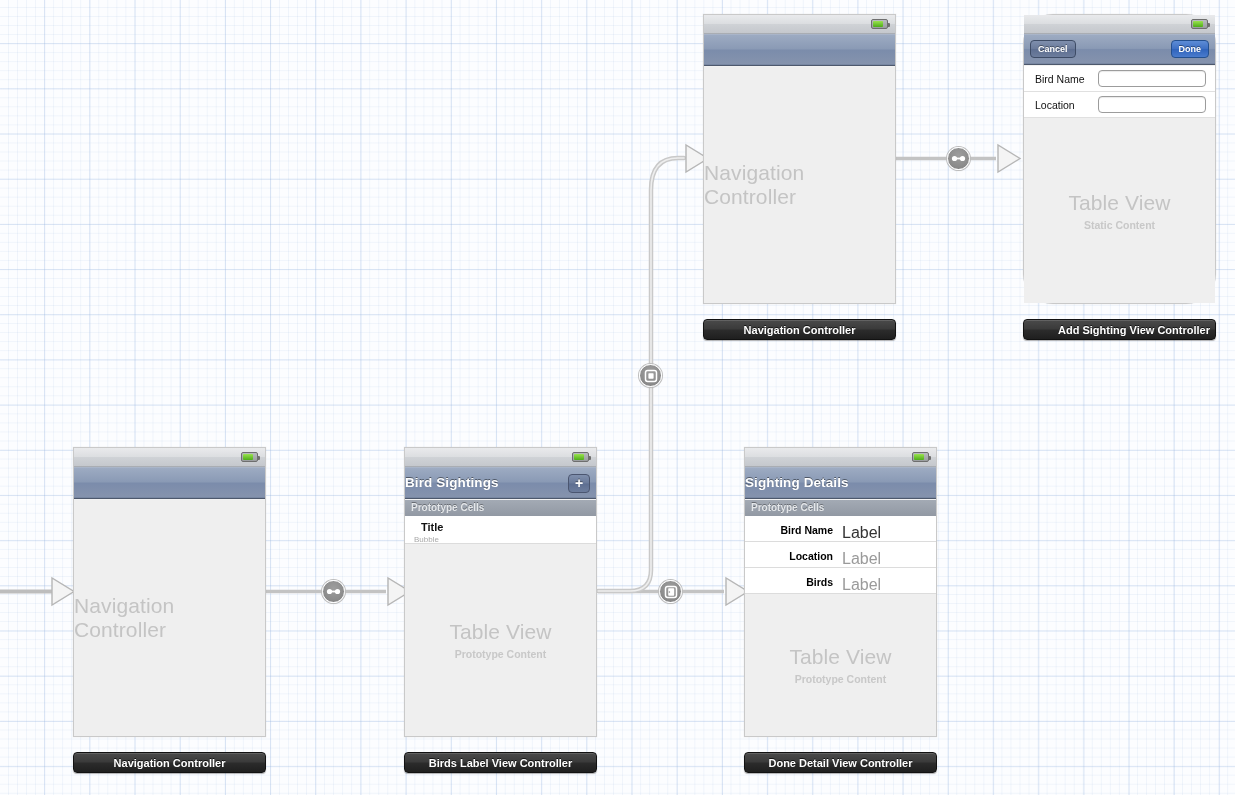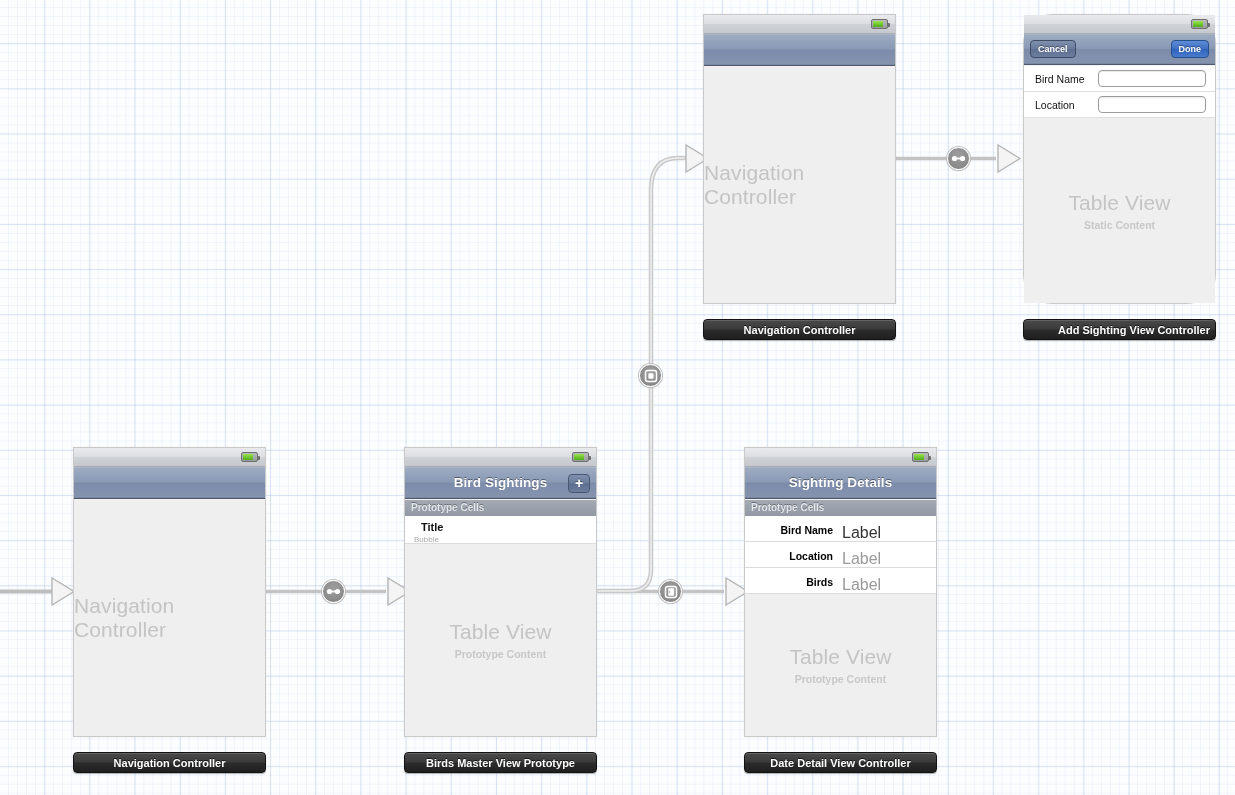--- a/index.html
+++ b/index.html
@@ -95,21 +95,20 @@
   
   .nav-bar {
     position: absolute;
     top: 19px; left: 0; right: 0;
     height: 32px;
     background: linear-gradient(to bottom,
       #b7c0d0 0%, #9dabc2 3%, #8a9ab5 48%, #7b8cab 52%, #8593ad 96%, #6f7f9b 100%);
     border-bottom: 1px solid #4d586c;
     display: flex;
     align-items: center;
-    justify-content: center;
     position: absolute;
   }
   .nav-title {
     font-size: 13.5px;
     font-weight: bold;
     color: #ffffff;
     text-shadow: 0 -1px 0 rgba(0,0,0,0.45);
     letter-spacing: 0.1px;
   }
   .nav-plus {
@@ -408,21 +407,21 @@
   <div class="proto-header" style="top:52px;">Prototype Cells</div>
   <div class="cell" style="top:68px;height:28px;">
     <div class="cell-title">Title</div>
     <div class="cell-sub">Bubble</div>
   </div>
   <div class="scene-body" style="top:96px;">
     <div class="ph-title">Table View</div>
     <div class="ph-sub">Prototype Content</div>
   </div>
 </div>
-<div class="scene-label" style="left:404px;top:752px;width:193px;">Birds Master View Prototype</div>
+<div class="scene-label" style="left:404px;top:752px;width:193px;">Birds Label View Controller</div>
 
 <div class="scene" style="left:744px;top:447px;width:193px;height:290px;">
   <div class="status-bar">
     <div class="battery"></div>
   </div>
   <div class="nav-bar">
     <div class="nav-title">Sighting Details</div>
   </div>
   <div class="proto-header" style="top:52px;">Prototype Cells</div>
 
@@ -439,13 +438,13 @@
   <div class="cell" style="top:120px;height:26px;">
     <div class="right-detail-label" style="left:0;width:88px;top:8px;">Birds</div>
     <div class="right-detail-value" style="left:97px;top:8px;">Label</div>
   </div>
 
   <div class="scene-body" style="top:146px;">
     <div class="ph-title">Table View</div>
     <div class="ph-sub">Prototype Content</div>
   </div>
 </div>
-<div class="scene-label" style="left:744px;top:752px;width:193px;">Date Detail View Controller</div>
+<div class="scene-label" style="left:744px;top:752px;width:193px;">Done Detail View Controller</div>
 
 </body></html>

